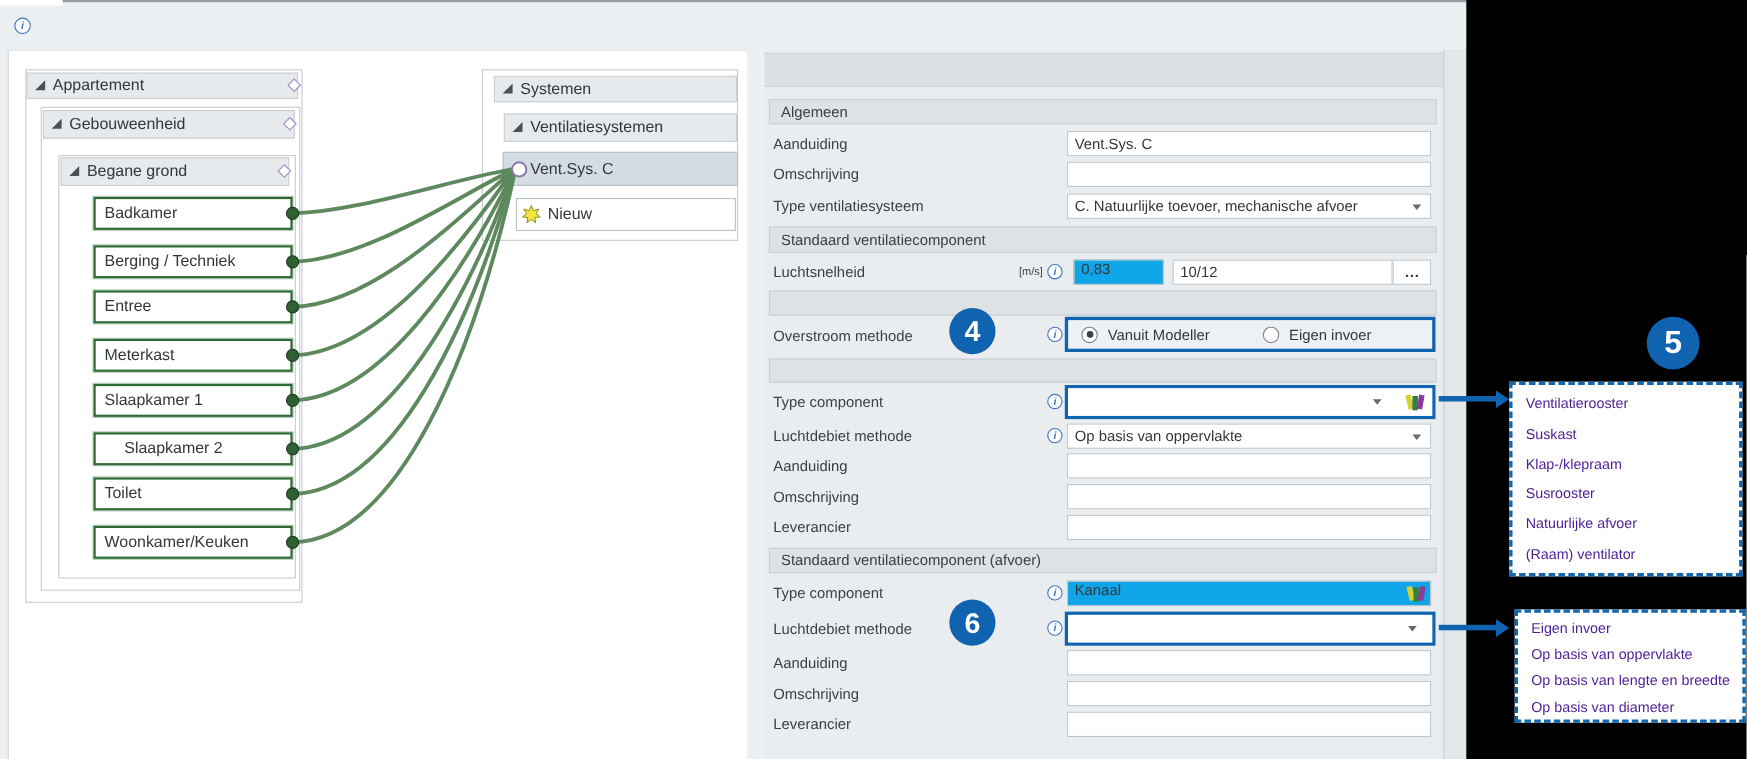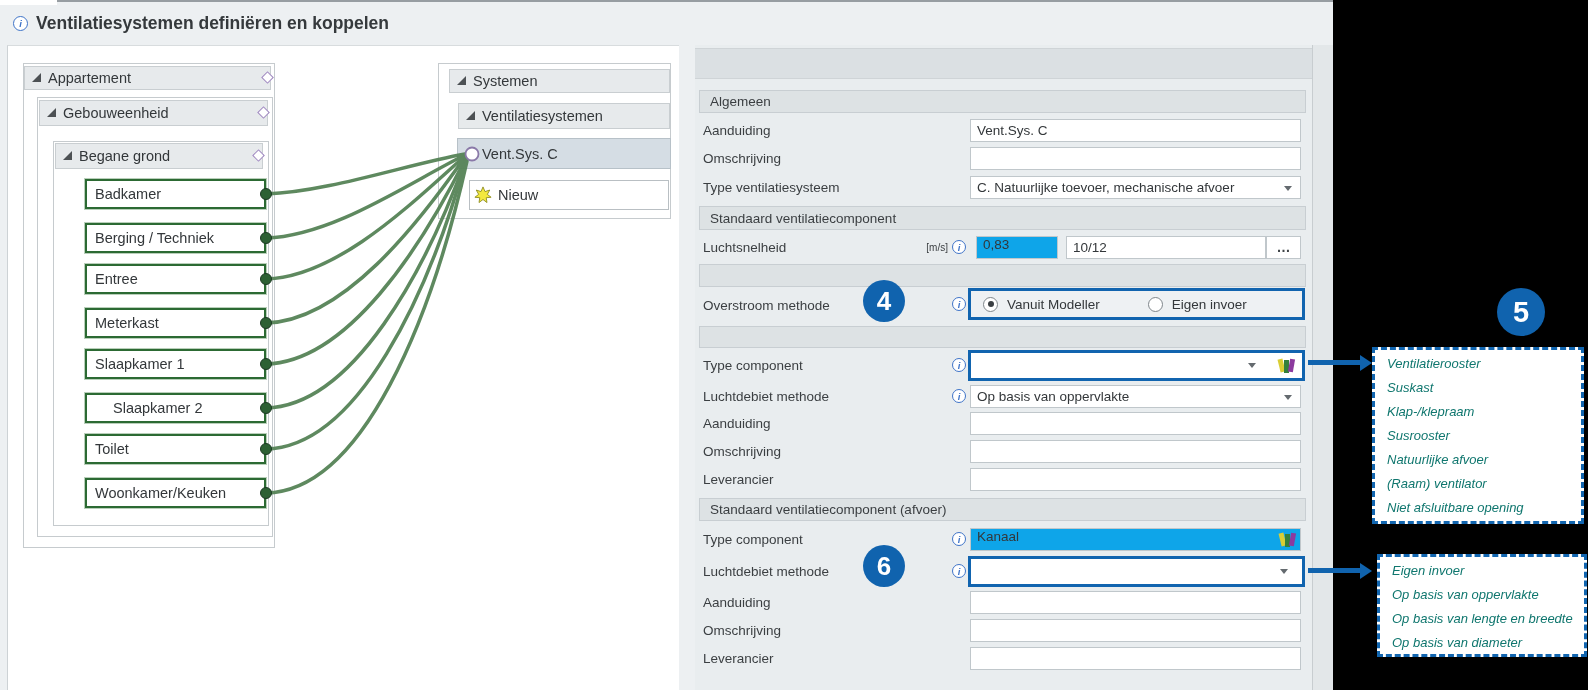--- a/index.html
+++ b/index.html
@@ -59,38 +59,37 @@
 
   
   .scrollstrip { position:absolute; left:1312px; top:45px; width:21px; height:645px; background:#e3e7e9; border-left:1px solid #c8cdd0; }
 
   
   .blackout { position:absolute; left:1333px; top:0; width:255px; height:690px; background:#000000; }
   .badge { position:absolute; border-radius:50%; background:#1063ae; color:#ffffff; display:flex; align-items:center; justify-content:center; font-weight:bold; }
   .badge.b42 { width:42px; height:42px; font-size:26px; }
   .badge.b48 { width:48px; height:48px; font-size:29px; }
   .optlist { position:absolute; background:#ffffff; border:3px dashed #1266b0; display:flex; flex-direction:column; justify-content:space-evenly; padding:2px 0 2px 12px; }
-  .optlist .opt { font-size:13px; color:#0f766e; line-height:24px;font-style:italic; }
+  .optlist .opt { font-size:13px; color:#4c1d95; line-height:24px; }
   .bluearrow { position:absolute; height:5px; background:#1063ae; }
   .bluearrow::after { content:""; position:absolute; right:-12px; top:-5.5px; width:0; height:0;
     border-top:8px solid transparent; border-bottom:8px solid transparent; border-left:12px solid #1063ae; }
 
   .star-icon { width:18px; height:18px; margin:0 6px 0 4px; flex:0 0 auto; }
   .port-label { padding-left:24px; }
 </style>
 </head>
 <body>
 
 <div class="screen">
 
   <div class="topnotch"></div>
   <div class="topline"></div>
   <div class="titlebar">
     <span class="info-icon lg">i</span>
-    <span class="title-text">Ventilatiesystemen definiëren en koppelen</span>
   </div>
 
   <div class="canvas">
 
     <div class="nest" style="left:15px; top:17px; width:252px; height:485px;"></div>
     <div class="nest" style="left:29px; top:51px; width:236px; height:440px;"></div>
     <div class="nest" style="left:45px; top:95px; width:216px; height:385px;"></div>
 
     <div class="tree-band" style="left:16px; top:20px; width:247px; height:24px;">
       <span class="tri"></span>
@@ -288,21 +287,20 @@
         <span>5</span>
       </div>
 
     <div class="optlist" style="left:39px; top:347px; width:212px; height:177px;">
       <span class="opt">Ventilatierooster</span>
       <span class="opt">Suskast</span>
       <span class="opt">Klap-/klepraam</span>
       <span class="opt">Susrooster</span>
       <span class="opt">Natuurlijke afvoer</span>
       <span class="opt">(Raam) ventilator</span>
-      <span class="opt">Niet afsluitbare opening</span>
     </div>
 
     <div class="optlist" style="left:44px; top:554px; width:210px; height:103px;">
       <span class="opt">Eigen invoer</span>
       <span class="opt">Op basis van oppervlakte</span>
       <span class="opt">Op basis van lengte en breedte</span>
       <span class="opt">Op basis van diameter</span>
     </div>
   </div>
 

